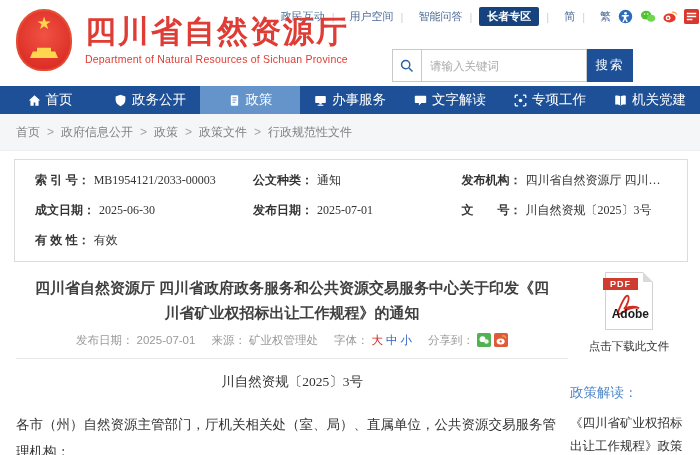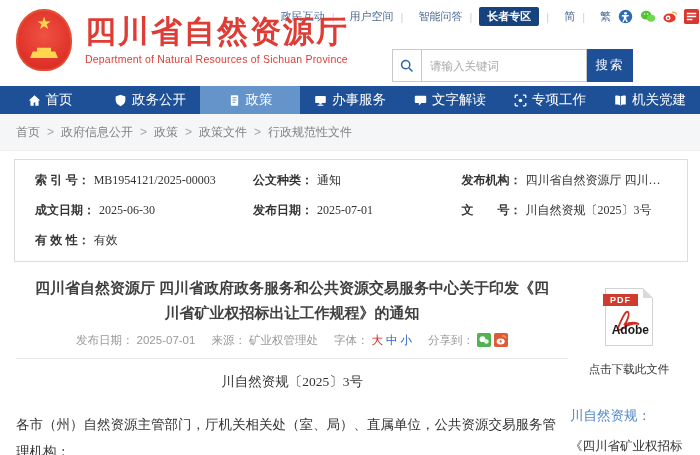--- a/index.html
+++ b/index.html
@@ -56,21 +56,21 @@
     font-size:11.5px;color:#999;margin:2px 0 10px;}
   .article-meta .grp{display:flex;align-items:center;gap:3px;}
   .fs-large{color:#d6231f;cursor:pointer;}
   .fs-med,.fs-small{color:#2e62c3;cursor:pointer;}
   .share-ic{width:14px;height:14px;display:inline-block;}
   .article-divider{border:none;border-top:1px solid #e8e8e8;margin:4px 0 14px;}
   .doc-number{text-align:center;font-size:13.5px;color:#333;margin:6px 0 20px;font-family:"Liberation Serif",serif;}
   .para{font-size:13.5px;line-height:2;margin:0 0 14px;font-family:"Liberation Serif",serif;color:#333;}
   
   .sidebar{width:118px;flex:0 0 auto;padding-top:10px;text-align:center;}
-  .pdf-icon{width:46px;height:56px;margin:16px auto;background:#fff;border:1px solid #d2d2d2;position:relative;cursor:pointer;}
+  .pdf-icon{width:46px;height:56px;margin:0 auto;background:#fff;border:1px solid #d2d2d2;position:relative;cursor:pointer;}
   .pdf-fold{position:absolute;top:-1px;right:-1px;width:0;height:0;
     border-top:10px solid #fff;border-left:10px solid #d9d9d9;}
   .pdf-banner{position:absolute;top:5px;left:-3px;background:#cf3b2e;color:#fff;
     font-size:9px;font-weight:bold;padding:1px 7px;letter-spacing:1px;}
   .pdf-swirl{position:absolute;top:19px;left:8px;}
   .pdf-adobe{position:absolute;bottom:8px;right:3px;font-size:12px;font-weight:bold;color:#1a1a1a;}
   .download-text{font-size:11.5px;color:#333;margin-top:9px;cursor:pointer;}
   .interpret-title{color:#4e86c8;font-size:13.5px;text-align:left;margin:30px 0 10px;}
   .interpret-link{display:block;text-align:left;font-size:12.5px;color:#333;line-height:1.8;
     text-decoration:none;cursor:pointer;}
@@ -229,21 +229,21 @@
   <a>政策文件</a>
   <span class="bc-sep">&gt;</span>
   <span>行政规范性文件</span>
 </div>
 
 <div class="content-card">
 
   <div class="meta-box">
     <div class="meta-cell">
       <span class="meta-lbl">索 引 号：</span>
-      <span class="meta-val">MB1954121/2025-00003</span>
+      <span class="meta-val">MB1954121/2033-00003</span>
     </div>
     <div class="meta-cell">
       <span class="meta-lbl">公文种类：</span>
       <span class="meta-val">通知</span>
     </div>
     <div class="meta-cell">
       <span class="meta-lbl">发布机构：</span>
       <span class="meta-val">四川省自然资源厅 四川省政府政...</span>
     </div>
     <div class="meta-cell">
@@ -316,17 +316,17 @@
         <div class="pdf-fold"></div>
         <div class="pdf-banner">PDF</div>
         <div class="pdf-swirl">
           <svg width="30" height="24" viewBox="0 0 30 24">
               <path d="M4 20 C8 10, 12 2, 14 4 C16 6, 13 14, 10 17 C14 15, 20 14, 25 16 C20 15, 14 17, 9 20 C7 22, 4 23, 4 20 Z" fill="none" stroke="#cf2e24" stroke-width="1.8"></path>
             </svg>
         </div>
         <div class="pdf-adobe">Adobe</div>
       </div>
       <div class="download-text">点击下载此文件</div>
-      <div class="interpret-title">川自然资规：</div>
+      <div class="interpret-title">政策解读：</div>
       <a class="interpret-link">《四川省矿业权招标出让工作规程》政策解读</a>
     </div>
   </div>
 </div>
 
 </body></html>

